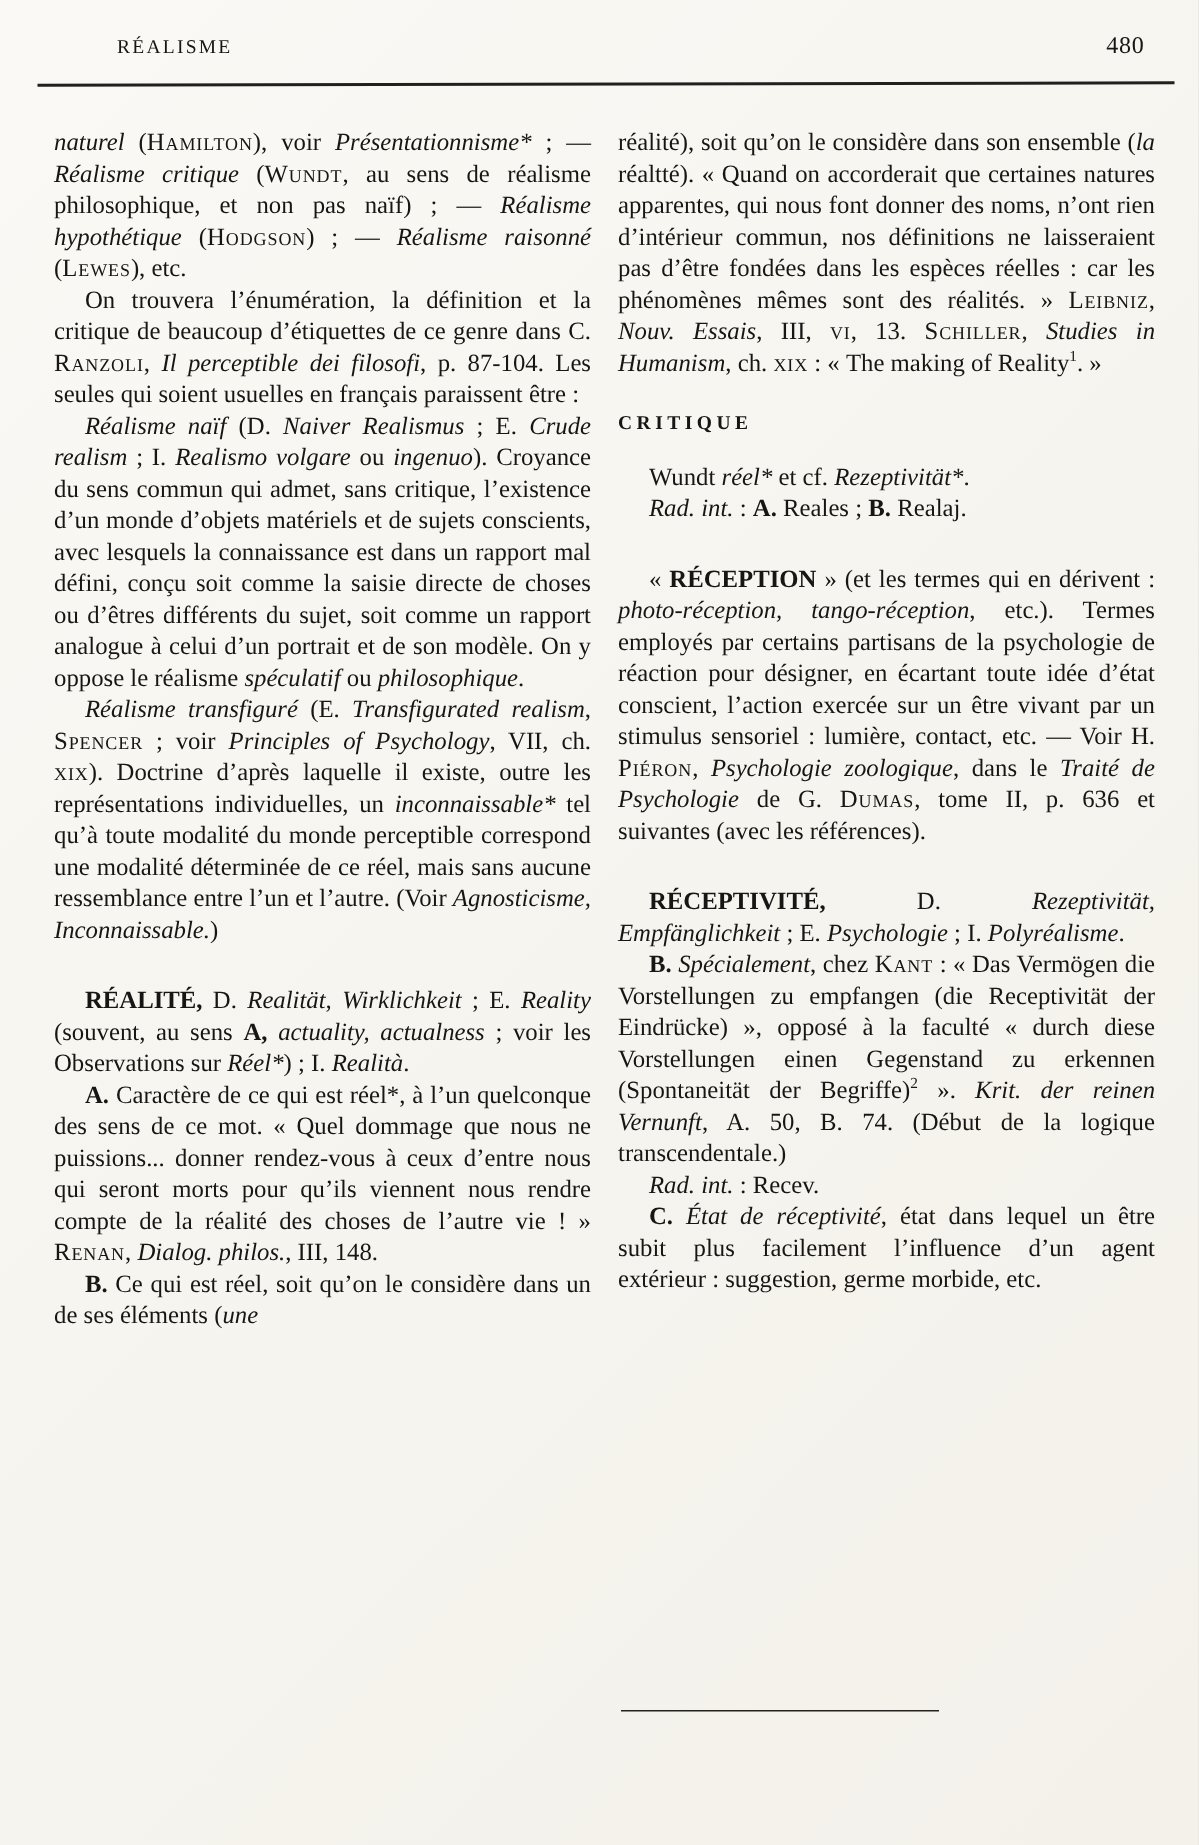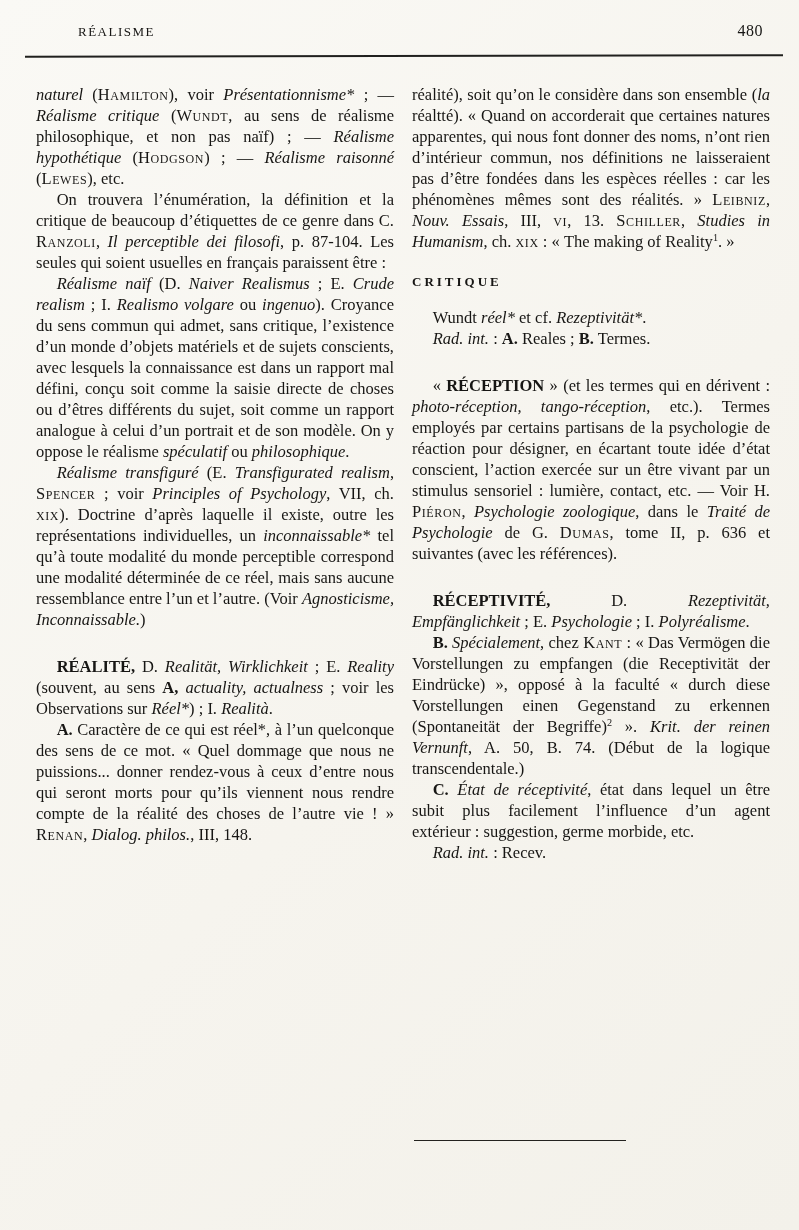--- a/index.html
+++ b/index.html
@@ -58,32 +58,33 @@
 
   <main class="columns">
 
     <section class="col">
       <p class="cont"><span class="i">naturel </span><span>(</span><span class="sc">Hamilton</span><span>), voir </span><span class="i">Présentationnisme*</span><span>&nbsp;; — </span><span class="i">Réalisme critique</span><span> (</span><span class="sc">Wundt</span><span>, au sens de réalisme philosophique, et non pas naïf)&nbsp;; — </span><span class="i">Réalisme hypothétique</span><span> (</span><span class="sc">Hodgson</span><span>)&nbsp;; — </span><span class="i">Réalisme raisonné</span><span> (</span><span class="sc">Lewes</span><span>), etc.</span></p>
       <p><span>On trouvera l’énumération, la définition et la critique de beaucoup d’étiquettes de ce genre dans C. </span><span class="sc">Ranzoli</span><span>, </span><span class="i">Il perceptible dei filosofi</span><span>, p. 87-104. Les seules qui soient usuelles en français paraissent être&nbsp;:</span></p>
       <p><span class="i">Réalisme naïf</span><span> (D. </span><span class="i">Naiver Realismus</span><span>&nbsp;; E. </span><span class="i">Crude realism</span><span>&nbsp;; I. </span><span class="i">Realismo volgare</span><span> ou </span><span class="i">ingenuo</span><span>). Croyance du sens commun qui admet, sans critique, l’existence d’un monde d’objets matériels et de sujets conscients, avec lesquels la connaissance est dans un rapport mal défini, conçu soit comme la saisie directe de choses ou d’êtres différents du sujet, soit comme un rapport analogue à celui d’un portrait et de son modèle. On y oppose le réalisme </span><span class="i">spéculatif</span><span> ou </span><span class="i">philosophique</span><span>.</span></p>
       <p><span class="i">Réalisme transfiguré</span><span> (E. </span><span class="i">Transfigurated realism</span><span>, </span><span class="sc">Spencer</span><span>&nbsp;; voir </span><span class="i">Principles of Psychology</span><span>, VII, ch. </span><span class="sc">xix</span><span>). Doctrine d’après laquelle il existe, outre les représentations individuelles, un </span><span class="i">inconnaissable*</span><span> tel qu’à toute modalité du monde perceptible correspond une modalité déterminée de ce réel, mais sans aucune ressemblance entre l’un et l’autre. (Voir </span><span class="i">Agnosticisme, Inconnaissable.</span><span>)</span></p>
       <p class="entry"><span class="b">RÉALITÉ,</span><span> D. </span><span class="i">Realität, Wirklichkeit</span><span>&nbsp;; E. </span><span class="i">Reality</span><span> (souvent, au sens </span><span class="b">A,</span><span> </span><span class="i">actuality, actualness</span><span>&nbsp;; voir les Observations sur </span><span class="i">Réel*</span><span>)&nbsp;; I. </span><span class="i">Realità</span><span>.</span></p>
       <p><span class="b">A.</span><span> Caractère de ce qui est réel*, à l’un quelconque des sens de ce mot. «&nbsp;Quel dommage que nous ne puissions... donner rendez-vous à ceux d’entre nous qui seront morts pour qu’ils viennent nous rendre compte de la réalité des choses de l’autre vie&nbsp;!&nbsp;» </span><span class="sc">Renan</span><span>, </span><span class="i">Dialog. philos.</span><span>, III, 148.</span></p>
+      <p><span class="b">B.</span><span> Ce qui est réel, soit qu’on le considère dans un de ses éléments (</span><span class="i">une</span></p>
     </section>
 
     <section class="col">
       <p class="cont"><span>réalité), soit qu’on le considère dans son ensemble (</span><span class="i">la</span><span> réaltté). «&nbsp;Quand on accorderait que certaines natures apparentes, qui nous font donner des noms, n’ont rien d’intérieur commun, nos définitions ne laisseraient pas d’être fondées dans les espèces réelles&nbsp;: car les phénomènes mêmes sont des réalités.&nbsp;» </span><span class="sc">Leibniz</span><span>, </span><span class="i">Nouv. Essais</span><span>, III, </span><span class="sc">vi</span><span>, 13. </span><span class="sc">Schiller</span><span>, </span><span class="i">Studies in Humanism</span><span>, ch. </span><span class="sc">xix</span><span>&nbsp;: «&nbsp;The making of Reality</span><span class="sup">1</span><span>.&nbsp;»</span></p>
       <div class="critique-heading">CRITIQUE</div>
       <p><span>Wundt </span><span class="i">réel*</span><span> et cf. </span><span class="i">Rezeptivität*</span><span>.</span></p>
-      <p><span class="i">Rad. int.</span><span>&nbsp;: </span><span class="b">A.</span><span> Reales&nbsp;; </span><span class="b">B.</span><span> Termes.</span></p>
+      <p><span class="i">Rad. int.</span><span>&nbsp;: </span><span class="b">A.</span><span> Reales&nbsp;; </span><span class="b">B.</span><span> Realaj.</span></p>
       <p class="entry"><span>«&nbsp;</span><span class="b">RÉCEPTION</span><span>&nbsp;» (et les termes qui en dérivent&nbsp;: </span><span class="i">photo-réception, tango-réception</span><span>, etc.). Termes employés par certains partisans de la psychologie de réaction pour désigner, en écartant toute idée d’état conscient, l’action exercée sur un être vivant par un stimulus sensoriel&nbsp;: lumière, contact, etc. — Voir H. </span><span class="sc">Piéron</span><span>, </span><span class="i">Psychologie zoologique</span><span>, dans le </span><span class="i">Traité de Psychologie</span><span> de G. </span><span class="sc">Dumas</span><span>, tome II, p. 636 et suivantes (avec les références).</span></p>
       <p class="entry"><span class="b">RÉCEPTIVITÉ,</span><span> D. </span><span class="i">Rezeptivität, Empfänglichkeit</span><span>&nbsp;; E. </span><span class="i">Psychologie</span><span>&nbsp;; I. </span><span class="i">Polyréalisme</span><span>.</span></p>
       <p><span class="b">B.</span><span> </span><span class="i">Spécialement</span><span>, chez </span><span class="sc">Kant</span><span>&nbsp;: «&nbsp;Das Vermögen die Vorstellungen zu empfangen (die Receptivität der Eindrücke)&nbsp;», opposé à la faculté «&nbsp;durch diese Vorstellungen einen Gegenstand zu erkennen (Spontaneität der Begriffe)</span><span class="sup">2</span><span>&nbsp;». </span><span class="i">Krit. der reinen Vernunft</span><span>, A. 50, B. 74. (Début de la logique transcendentale.)</span></p>
+      <p><span class="i">Rad. int.</span><span>&nbsp;: Recev.</span></p>
       <p><span class="b">C.</span><span> </span><span class="i">État de réceptivité</span><span>, état dans lequel un être subit plus facilement l’influence d’un agent extérieur&nbsp;: suggestion, germe morbide, etc.</span></p>
-      <p><span class="i">Rad. int.</span><span>&nbsp;: Recev.</span></p>
     </section>
 
   </main>
 
   <div class="footnote">
     <div class="footnote-rule"></div>
   </div>
 
 </div>
 

